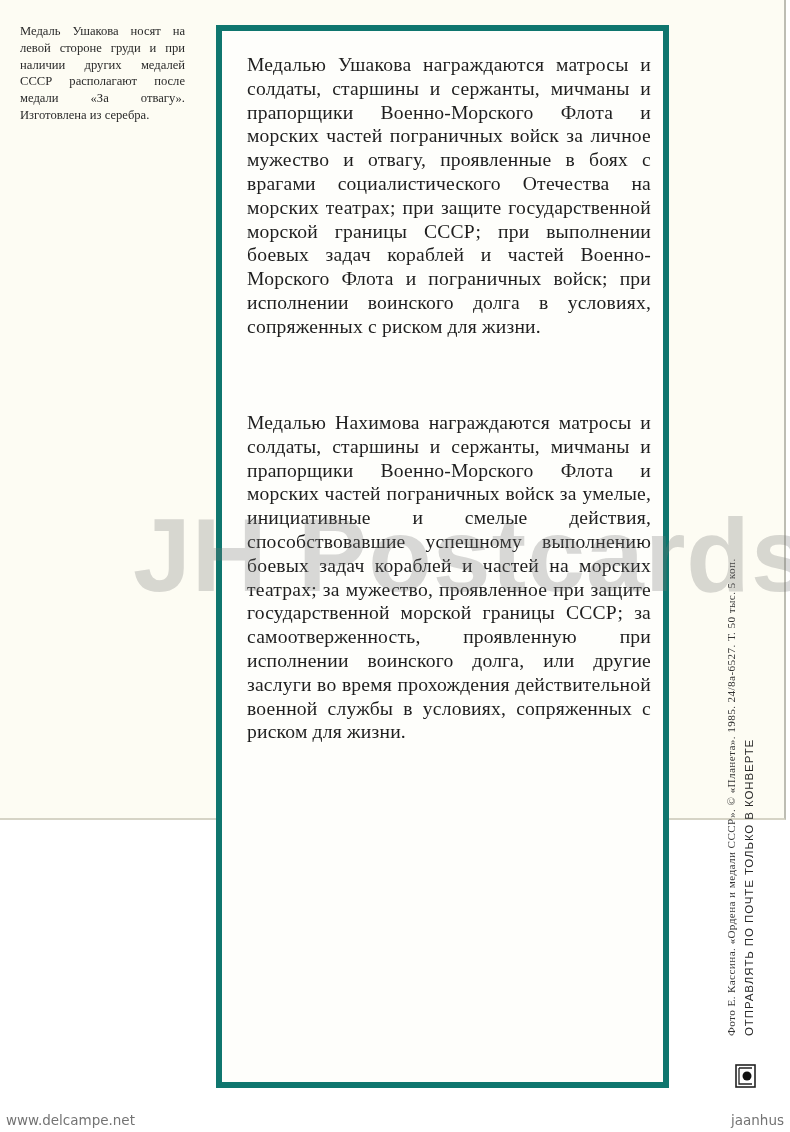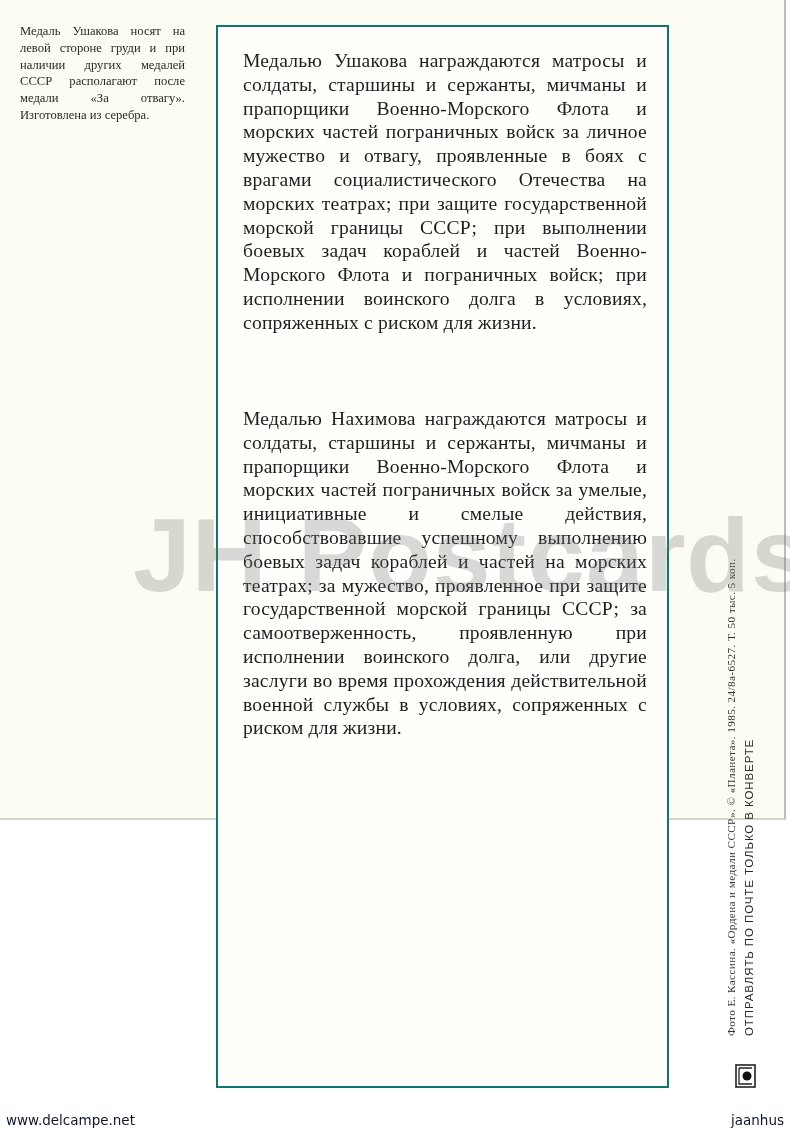--- a/index.html
+++ b/index.html
@@ -19,21 +19,21 @@
     .side-note {
       position: absolute; left: 20px; width: 165px;
       font-size: 12.6px; line-height: 16.8px;
       text-align: justify; text-align-last: left;
       color: #2a2a2a;
     }
     .side-note.n1 { top: 23px; }
     .side-note.n2 { top: 139px; }
     .text-box {
       position: absolute; left: 216px; top: 25px; width: 453px; height: 1063px;
-      border: 2px solid #0f766e;
+      border: 6px solid #0f766e;
       box-sizing: border-box;
       background: #fefefb;
     }
     .para {
       position: absolute; left: 25px; width: 404px;
       font-size: 19.6px; line-height: 23.8px;
       text-align: justify; text-align-last: justify;
       color: #1e1e1e;
       letter-spacing: 0.2px;
     }
@@ -63,21 +63,21 @@
       font-family: "Liberation Sans", "DejaVu Sans", sans-serif;
       font-size: 11.5px; line-height: 17px; color: #2a2a2a;
       letter-spacing: 0.9px; margin-top: 2px;
     }
     .logo-icon {
       position: absolute; left: 735px; top: 1064px; width: 21px; height: 24px;
     }
     .footer {
       position: absolute; top: 1112px; left: 0; width: 790px; height: 20px;
       background: #fff;
-      font-family: "DejaVu Sans", sans-serif; font-size: 13.5px; color: #0f172a;
+      font-family: "DejaVu Sans", sans-serif; font-size: 13.5px; color: #737373;
     }
     .footer .left { position: absolute; left: 6px; top: 0px; }
     .footer .right { position: absolute; right: 6px; top: 0px; margin-left: 36px; }
   </style>
 </head>
 <body>
 
 <div class="card">
 
   <div class="side-note n1">Медаль Ушакова носят на левой стороне груди и при наличии других медалей СССР располагают после медали «За отвагу». Изготовлена из серебра.</div>

